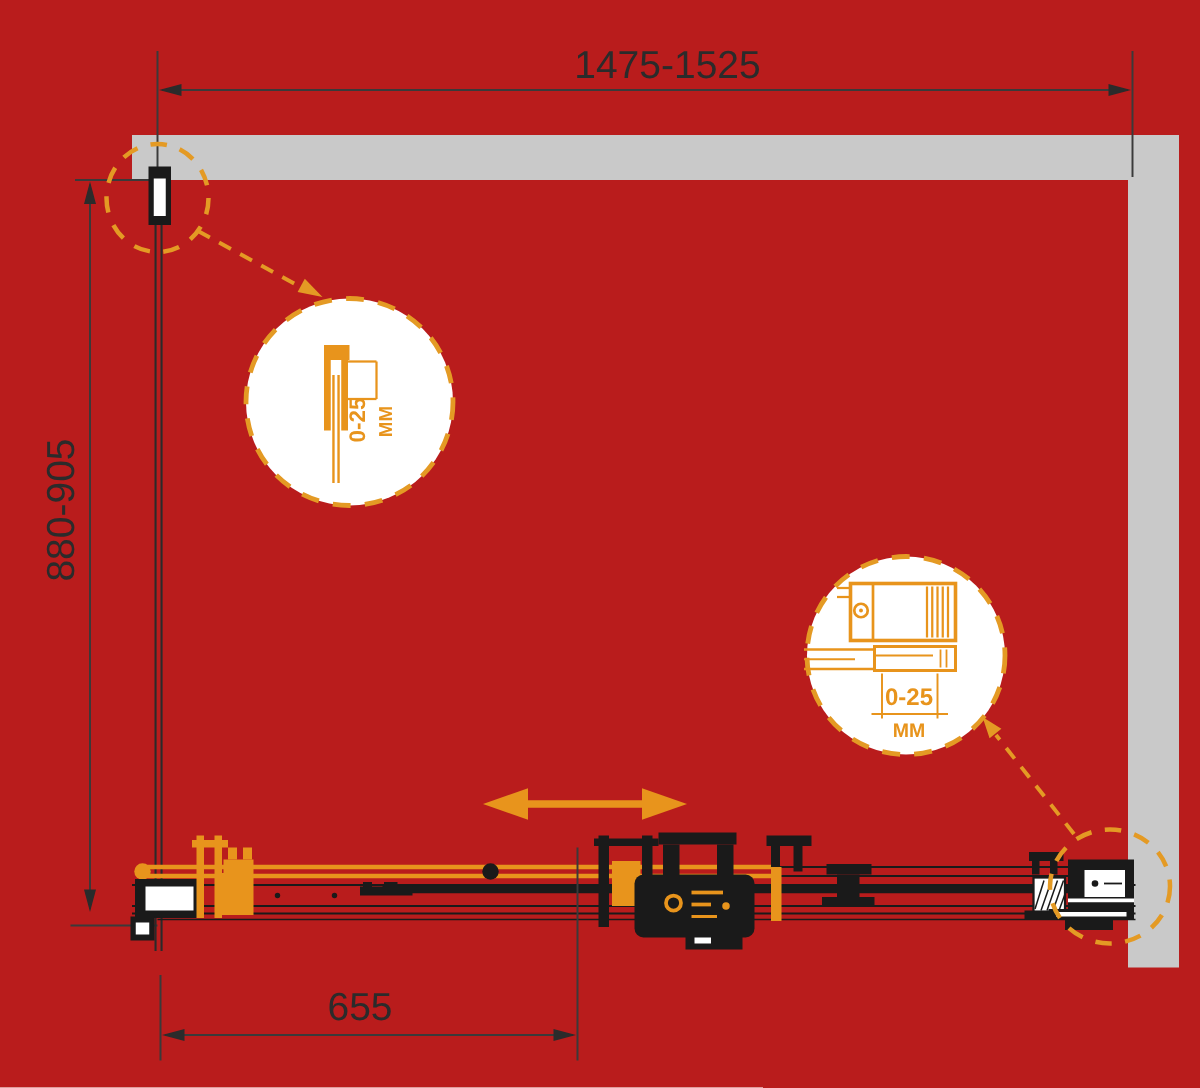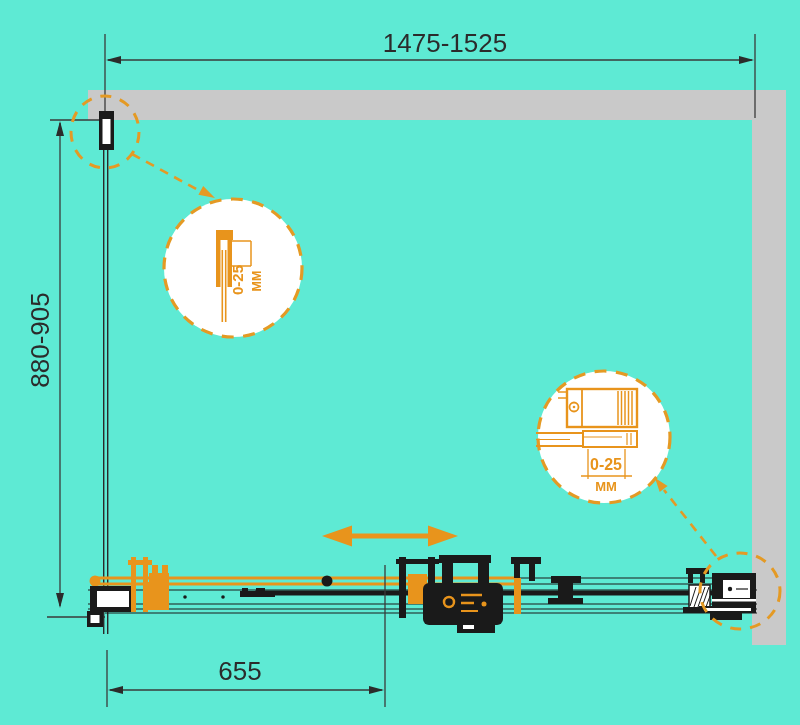--- a/index.html
+++ b/index.html
@@ -1,16 +1,16 @@
 <!DOCTYPE html>
 <html><head>
 <meta charset="utf-8">
 <style>
   html,body{margin:0;padding:0;background:#ffffff;}
-  .stage{width:800px;height:725px;position:relative;background:#5eead4;overflow:hidden;}
+  .stage{width:800px;height:725px;position:relative;background:#b91c1c;overflow:hidden;}
   svg{display:block;}
   text{font-family:"Liberation Sans","DejaVu Sans",sans-serif;}
   .dim-text{fill:#2b2b2b;font-size:26px;}
   .det-text{fill:#E8941C;font-weight:bold;}
 </style>
 </head>
 <body>
 
 <div class="stage">
 <svg width="800" height="725" viewBox="0 0 800 725">

